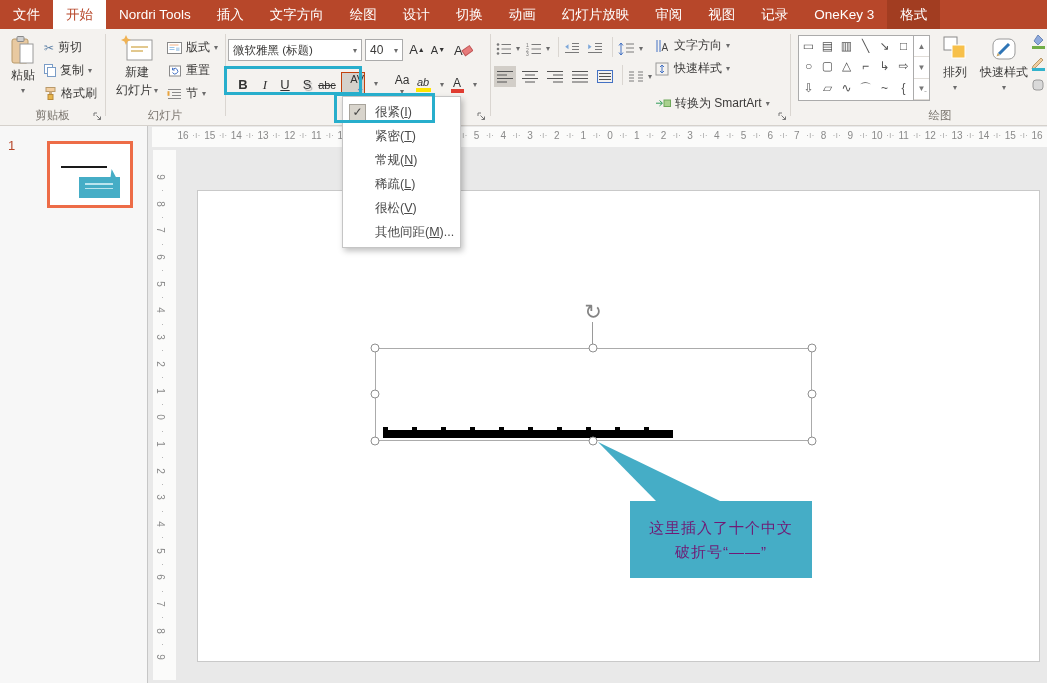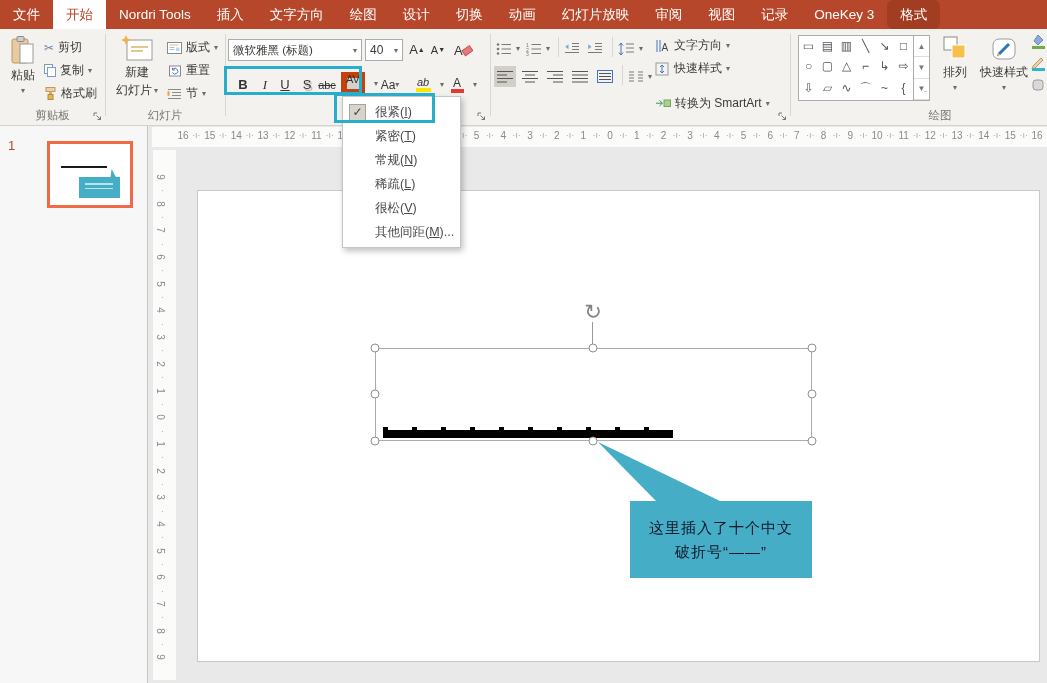--- a/index.html
+++ b/index.html
@@ -5,40 +5,40 @@
   * { box-sizing: border-box; margin: 0; padding: 0; }
   html,body { width:1047px; height:683px; overflow:hidden; }
   body { position:relative; font-family:"Liberation Sans", sans-serif; background:#E9E7E4; }
   svg { display:block; }
 
   
   #tabbar { position:absolute; left:0; top:0; width:1047px; height:29px; background:#B7472A;
             display:flex; align-items:stretch; color:#fff; font-size:13.5px; white-space:nowrap; }
   .tab { display:flex; align-items:center; padding:0 13px; cursor:default; }
   .tab.active { background:#fff; color:#B7472A; }
-  .tab.contextual { background:#A23D21;border-radius:6px; }
+  .tab.contextual { background:#A23D21; }
   .tellme { margin-left:auto; display:flex; align-items:center; gap:6px; padding:0 8px; overflow:hidden; }
 
   
   #ribbon { position:absolute; left:0; top:29px; width:1047px; height:97px; background:#F4F2EF;
             border-bottom:1px solid #D5D1CC; font-size:12px; color:#3B3A39; }
   .grp { position:absolute; top:0; height:97px; }
   .vsep { position:absolute; top:5px; height:82px; width:1px; background:#DAD6D1; }
   .grp-label { position:absolute; bottom:3px; left:0; width:100%; text-align:center;
                font-size:11.5px; color:#7B766F; white-space:nowrap; }
   .launcher { position:absolute; bottom:5px; }
   .bigbtn { position:absolute; display:flex; flex-direction:column; align-items:center; gap:3px;
             text-align:center; line-height:1.25; }
   .smallbtn { position:absolute; display:flex; align-items:center; gap:4px; white-space:nowrap; height:21px; }
   .caret { font-size:8px; color:#6b6b6b; }
   .combo { position:absolute; height:22px; border:1px solid #ABABAB; background:#fff;
            display:flex; align-items:center; justify-content:space-between; padding:0 4px; }
   .fxbtn { position:absolute; height:23px; min-width:20px; display:flex; align-items:center;
            justify-content:center; font-size:13px; color:#333; }
-  .pressed { background:#D5D1CB; border:6px solid #c2410c; }
+  .pressed { background:#D5D1CB; border:1px solid #c2410c;align-items:flex-end; }
   .selbtn { background:#D2CEC8; }
 
   
   #spacing-menu { position:absolute; left:342px; top:96px; width:119px; background:#fff;
                   border:1px solid #C5C5C5; box-shadow:2px 3px 6px rgba(0,0,0,.25); padding:3px 0; z-index:40; }
   .menu-item { height:24px; display:flex; align-items:center; gap:9px; padding-left:6px;
                font-size:12.5px; color:#4A4A4A; white-space:nowrap; }
   .mi-icon { width:17px; height:17px; flex:0 0 17px; display:flex; align-items:center; justify-content:center; }
   .mi-icon.checked { background:#D8D4CC; border:1px solid #A8A49C; font-size:12px; color:#444; }
   .menu-item u { text-decoration:underline; }
@@ -75,21 +75,21 @@
   #textbox-border { left:375px; top:348px; width:437px; height:93px; border:1px solid #ABABAB; }
   .handle { position:absolute; width:9px; height:9px; border-radius:50%; background:#fff;
             border:1.5px solid #8F8F8F; transform:translate(-50%,-50%); z-index:12; }
   #rotate-line { left:592px; top:322px; width:1px; height:23px; background:#9A9A9A; }
   #rotate-icon { left:593px; top:312px; transform:translate(-50%,-50%); font-size:21px; color:#848484; }
   #dash-tops { left:383px; top:427px; width:290px; height:3px;
                background:repeating-linear-gradient(90deg,#000 0 5px,transparent 5px 29px); }
   #dash-line { left:383px; top:430px; width:290px; height:8px; background:#000; }
   #callout-box { left:630px; top:501px; width:182px; height:77px; background:#45ADC6;
                  display:flex; flex-direction:column; justify-content:center; align-items:center;
-                 color:#0f172a; font-size:15px; line-height:1.55; letter-spacing:1px; text-align:center; }
+                 color:#701a75; font-size:15px; line-height:1.55; letter-spacing:1px; text-align:center; }
 
   
   #shape-box { position:absolute; left:8px; top:6px; width:116px; height:66px; background:#fff;
                border:1px solid #ABABAB; display:grid; grid-template-columns:repeat(6,1fr);
                align-items:center; justify-items:center; font-size:12px; color:#555; }
   #shape-scroll { position:absolute; left:123px; top:6px; width:17px; height:66px; background:#fff;
                   border:1px solid #ABABAB; display:flex; flex-direction:column; }
   #shape-scroll span { flex:1; display:flex; align-items:center; justify-content:center;
                        font-size:8px; color:#777; border-bottom:1px solid #E0DCD7; }
   .mini-col { position:absolute; left:241px; top:5px; display:flex; flex-direction:column; gap:7px; }
@@ -225,21 +225,21 @@
     <div class="fxbtn" style="left:50px;top:44px;text-decoration:underline;">U</div>
     <div class="fxbtn" style="left:72px;top:44px;text-shadow:1.5px 1.5px 1px #aaa;">S</div>
     <div class="fxbtn" style="left:92px;top:44px;font-size:11px;text-decoration:line-through;">abc</div>
     <div class="fxbtn pressed" style="left:116px;top:43px;width:24px;flex-direction:column;line-height:1;">
       <span style="font-size:11px;">AV</span>
       <span style="font-size:8px;color:#4472C4;">↔</span>
     </div>
     <div class="fxbtn" style="left:141px;top:43px;width:10px;">
         <span class="caret">▾</span>
       </div>
-    <div class="fxbtn" style="left:155px;top:44px;">
+    <div class="fxbtn" style="left:167px;top:44px;flex-direction:column;">
       <span style="font-size:12px;">Aa</span>
       <span class="caret">▾</span>
     </div>
     <div class="fxbtn" style="left:188px;top:44px;flex-direction:column;line-height:1;">
       <span style="font-size:11px;font-style:italic;">ab</span>
       <span style="width:15px;height:4px;background:#FFE400;display:block;"></span>
     </div>
     <div class="fxbtn" style="left:207px;top:44px;width:10px;">
         <span class="caret">▾</span>
       </div>

